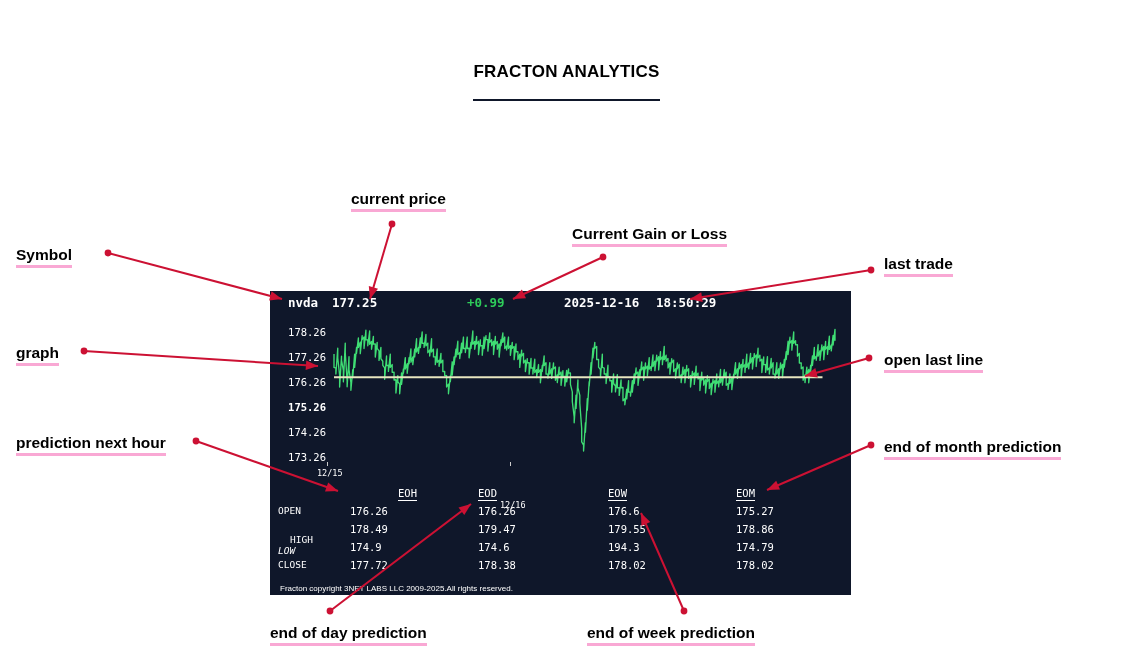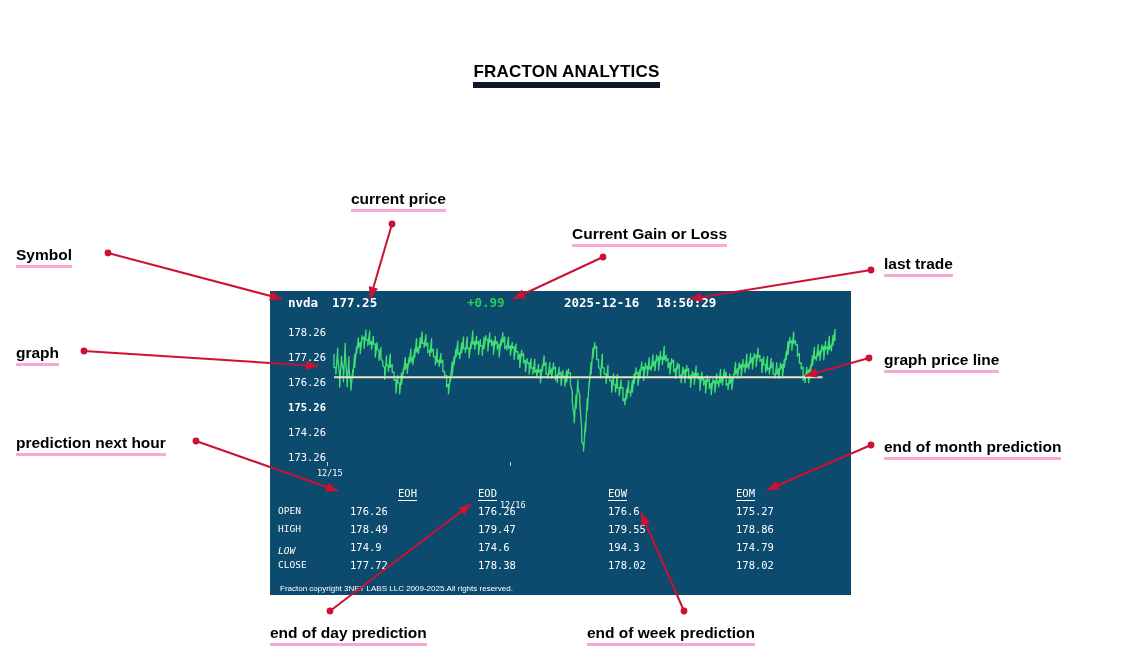--- a/index.html
+++ b/index.html
@@ -6,36 +6,36 @@
   body{
     width:1133px;height:669px;position:relative;overflow:hidden;
     background:#ffffff;
     font-family:"Liberation Sans", sans-serif;
   }
   
   #page-title{
     position:absolute;left:0;top:62px;width:1133px;text-align:center;
     font-size:17px;font-weight:bold;color:#000;letter-spacing:.2px;
   }
-  #page-title span{border-bottom:6px solid #0f172a;padding-bottom:1px;}
+  #page-title span{border-bottom:2px solid #0f172a;padding-bottom:18px;}
 
   
   .anno{
     position:absolute;font-size:15.5px;font-weight:bold;color:#000;
     white-space:nowrap;line-height:1;
   }
   .anno span{border-bottom:3px solid #f9a8d4;padding-bottom:2px;}
 
   
   #anno-layer{position:absolute;left:0;top:0;width:1133px;height:669px;pointer-events:none;}
 
   
   #terminal{
     position:absolute;left:270px;top:291px;width:581px;height:304px;
-    background:#0c4a6e;overflow:hidden;
+    background:#0f172a;overflow:hidden;
     font-family:"DejaVu Sans Mono","Liberation Mono",monospace;
   }
   #ticker-row{position:absolute;left:0;top:0;width:581px;height:22px;}
   #ticker-row .cell{position:absolute;top:4px;font-size:12.5px;font-weight:bold;color:#ffffff;}
   #tk-symbol{left:18px;}
   #tk-price{left:62px;}
   #tk-change{left:197px;color:#2ecc5a;}
   #tk-date{left:294px;}
   #tk-time{left:386px;}
 
@@ -93,21 +93,21 @@
   </div>
   <div id="xlabels">
       <div class="xtick" style="left: 57px;"></div>
       <div class="xt" style="left: 47px; top: 2px;">12/15</div>
       <div class="xtick" style="left: 240px;"></div>
       <div class="xt" style="left: 230px; top: 2px; margin-top: 32px;">12/16</div>
     </div>
 
   <div id="pred">
       <div class="rowlabel" style="top: 18px;">OPEN</div>
-      <div class="rowlabel" style="top: 36px;">HIGH</div>
+      <div class="rowlabel" style="top: 47px; margin-left: 12px;">HIGH</div>
       <div class="rowlabel" style="top: 58px; font-style: italic;">LOW</div>
       <div class="rowlabel" style="top: 72px;">CLOSE</div>
       <div class="hdr" style="left: 80px; margin-left: 48px;">EOH</div>
       <div class="val" style="left: 80px; top: 18px;">176.26</div>
       <div class="val" style="left: 80px; top: 36px;">178.49</div>
       <div class="val" style="left: 80px; top: 54px;">174.9</div>
       <div class="val" style="left: 80px; top: 72px;">177.72</div>
       <div class="hdr" style="left: 208px;">EOD</div>
       <div class="val" style="left: 208px; top: 18px;">176.26</div>
       <div class="val" style="left: 208px; top: 36px;">179.47</div>
@@ -159,17 +159,17 @@
     <line x1="684" y1="611" x2="641" y2="513" stroke="#cc1133" stroke-width="2"></line>
     <polygon points="641,513 650.3,522.1 641.4,526.0" fill="#cc1133"></polygon>
     <circle cx="684" cy="611" r="3.4" fill="#cc1133"></circle>
   </svg>
 
 <div class="anno" style="left: 16px; top: 247px;"><span>Symbol</span></div>
 <div class="anno" style="left: 351px; top: 191px;"><span>current price</span></div>
 <div class="anno" style="left: 572px; top: 226px;"><span>Current Gain or Loss</span></div>
 <div class="anno" style="left: 884px; top: 256px;"><span>last trade</span></div>
 <div class="anno" style="left: 16px; top: 345px;"><span>graph</span></div>
-<div class="anno" style="left: 884px; top: 352px;"><span>graph price line</span></div>
+<div class="anno" style="left: 884px; top: 352px;"><span>open last line</span></div>
 <div class="anno" style="left: 16px; top: 435px;"><span>prediction next hour</span></div>
 <div class="anno" style="left: 884px; top: 439px;"><span>end of month prediction</span></div>
 <div class="anno" style="left: 270px; top: 625px;"><span>end of day prediction</span></div>
 <div class="anno" style="left: 587px; top: 625px;"><span>end of week prediction</span></div>
 
 </body></html>

